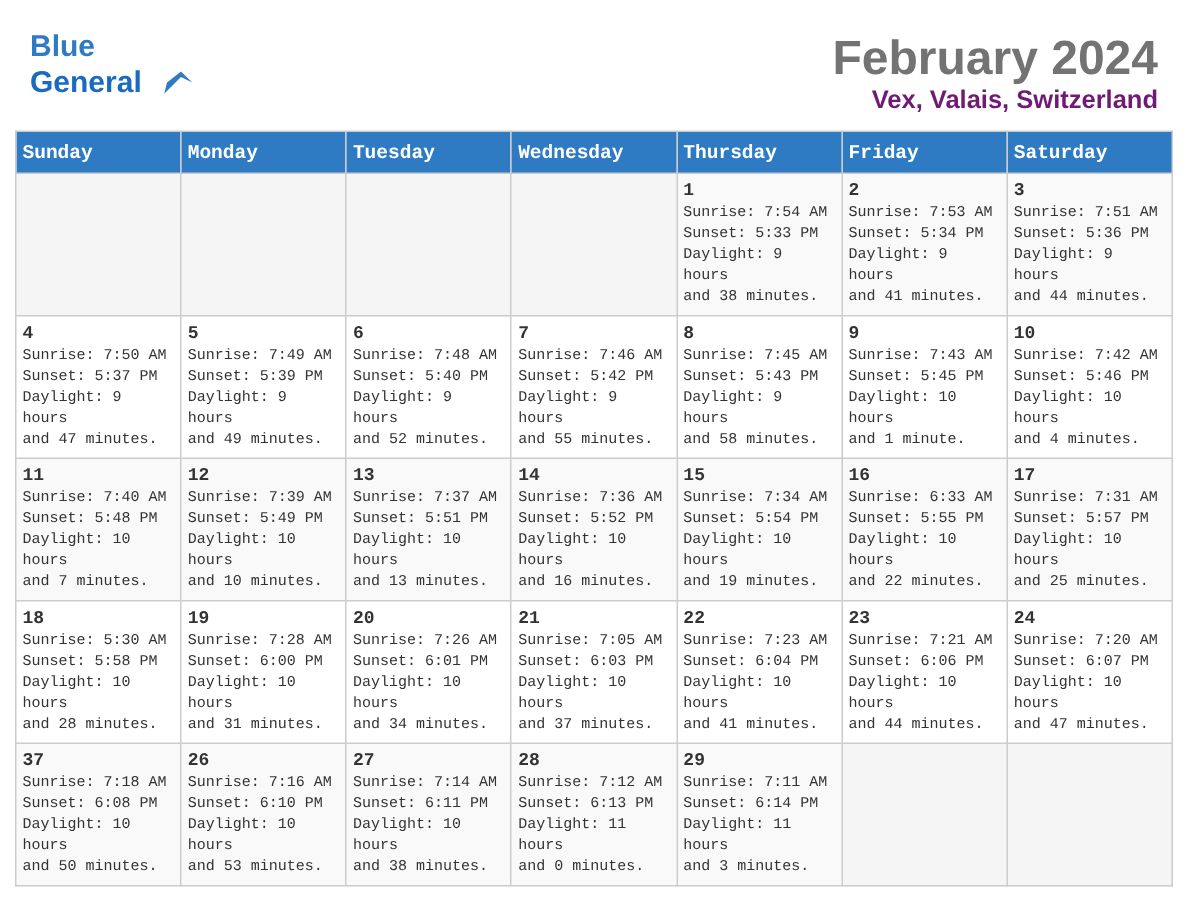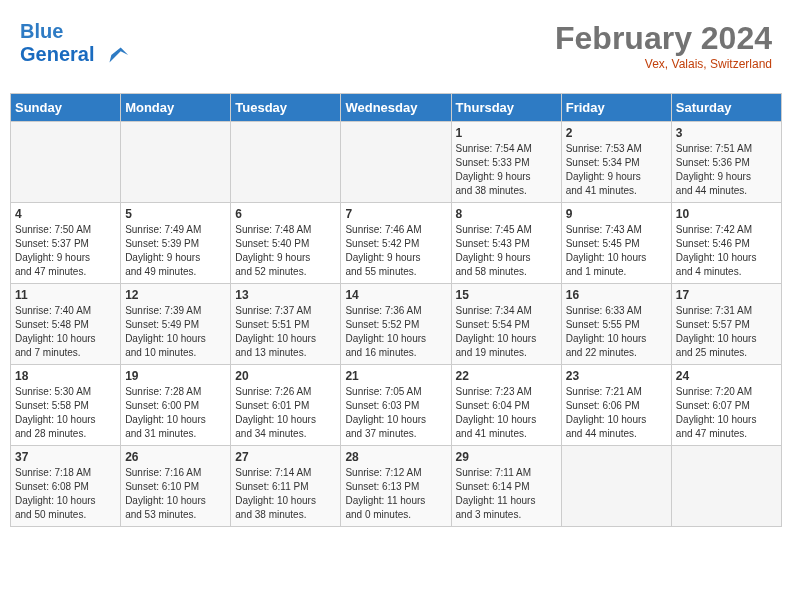--- a/index.html
+++ b/index.html
@@ -27,28 +27,29 @@
     }
     .title-block {
       text-align: right;
     }
     .title-block h1 {
       font-size: 32px;
       font-weight: bold;
       color: #737373;
     }
     .title-block h2 {
-      font-size: 12px;
-      font-weight: normal;
-      color: #c2410c;
+      font-size: 17px;
+      font-weight: bold;
+      color: #701a75;
     }
     .calendar {
       width: 100%;
       border-collapse: collapse;
-      margin-top: 17px;
+      margin-top: 5px;
+      font-family: Liberation Mono, monospace;
     }
     .calendar thead th {
       background-color: #2e7bc4;
       color: #fff;
       font-size: 13px;
       padding: 6px 4px;
       text-align: left;
       border: 1px solid #ccc;
     }
     .calendar tbody td {

